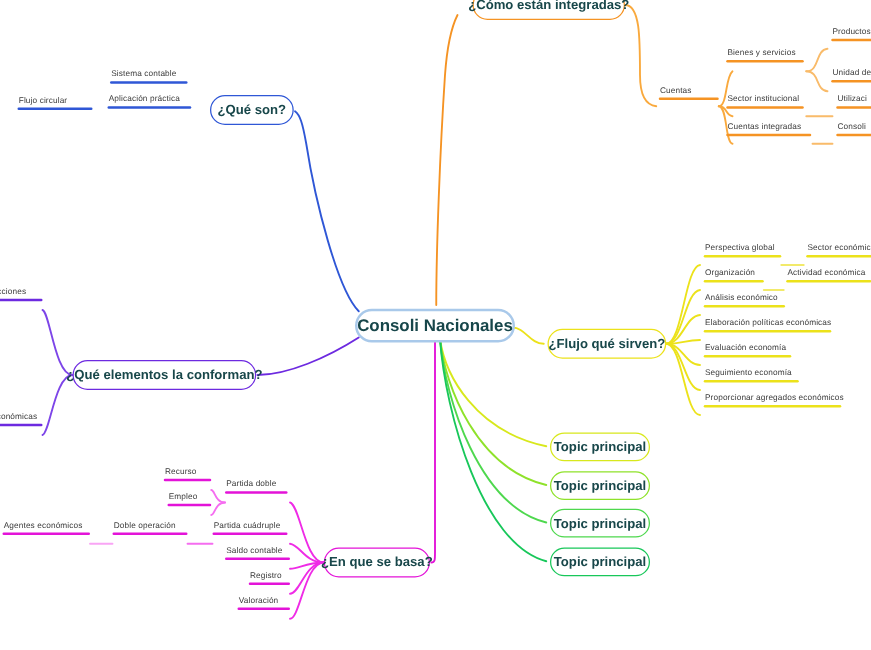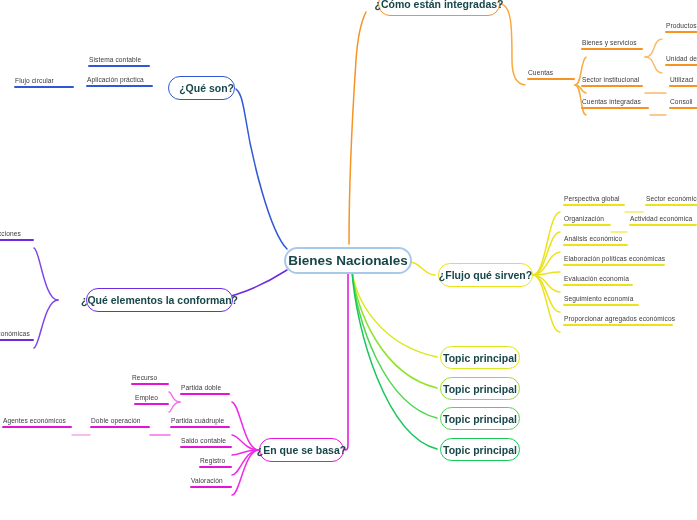--- a/index.html
+++ b/index.html
@@ -56,23 +56,23 @@
       <path d="M 180,402 C 172,402 172,392 169,392" fill="none" stroke="#f56df0" stroke-width="1.5" stroke-linecap="round"></path>
       <path d="M 180,402 C 172,402 172,412 169,412" fill="none" stroke="#f56df0" stroke-width="1.5" stroke-linecap="round"></path>
       <path d="M 170,435 C 162,435 158,435 150,435" fill="none" stroke="#f56df0" stroke-width="1.5" stroke-linecap="round"></path>
       <path d="M 90,435 C 82,435 80,435 72,435" fill="none" stroke="#f9a5f5" stroke-width="1.5" stroke-linecap="round"></path>
       <path d="M 287,270 C 262,286 230,300 206,300" fill="none" stroke="#6d2ae0" stroke-width="1.5" stroke-linecap="round"></path>
       <path d="M 58,300 C 44,300 40,250 34,248" fill="none" stroke="#7d45e8" stroke-width="1.5" stroke-linecap="round"></path>
       <path d="M 58,300 C 44,300 40,346 34,348" fill="none" stroke="#7d45e8" stroke-width="1.5" stroke-linecap="round"></path>
     </svg>
   <div id="nodes">
       <div class="node central" style="left: 284px; top: 247px; width: 128px; height: 27px; border-color: rgb(169, 201, 234); color: rgb(23, 70, 74);">
-        <span>Bienes Nacionales</span>
-      </div>
-      <div class="node main" style="left: 168px; top: 76px; width: 67px; height: 24px; border-color: rgb(47, 87, 214); justify-content: flex-end;">
+        <span>Consoli Nacionales</span>
+      </div>
+      <div class="node main" style="left: 168px; top: 76px; width: 67px; height: 24px; border-color: rgb(47, 87, 214);">
         <span>¿Qué son?</span>
       </div>
       <div class="leaf" style="left: 88px; top: 55px; width: 62px;">
         <span class="t">Sistema contable</span>
         <span class="bar" style="background: rgb(47, 87, 214);"></span>
       </div>
       <div class="leaf" style="left: 86px; top: 75px; width: 67px;">
         <span class="t">Aplicación práctica</span>
         <span class="bar" style="background: rgb(47, 87, 214);"></span>
       </div>
@@ -198,21 +198,21 @@
         <span class="bar" style="background: rgb(227, 19, 216);"></span>
       </div>
       <div class="leaf" style="left: 199px; top: 456px; width: 33px;">
         <span class="t">Registro</span>
         <span class="bar" style="background: rgb(227, 19, 216);"></span>
       </div>
       <div class="leaf" style="left: 190px; top: 476px; width: 42px;">
         <span class="t">Valoración</span>
         <span class="bar" style="background: rgb(227, 19, 216);"></span>
       </div>
-      <div class="node main" style="left: 58px; top: 288px; width: 147px; height: 24px; border-color: rgb(109, 42, 224); margin-left: 28px;">
+      <div class="node main" style="left: 58px; top: 288px; width: 147px; height: 24px; border-color: rgb(109, 42, 224);">
         <span>¿Qué elementos la conforman?</span>
       </div>
       <div class="leaf" style="left: -24px; top: 229px; width: 58px;">
         <span class="t">Transacciones</span>
         <span class="bar" style="background: rgb(109, 42, 224);"></span>
       </div>
       <div class="leaf" style="left: -38px; top: 329px; width: 72px;">
         <span class="t">Unidades económicas</span>
         <span class="bar" style="background: rgb(109, 42, 224);"></span>
       </div>

